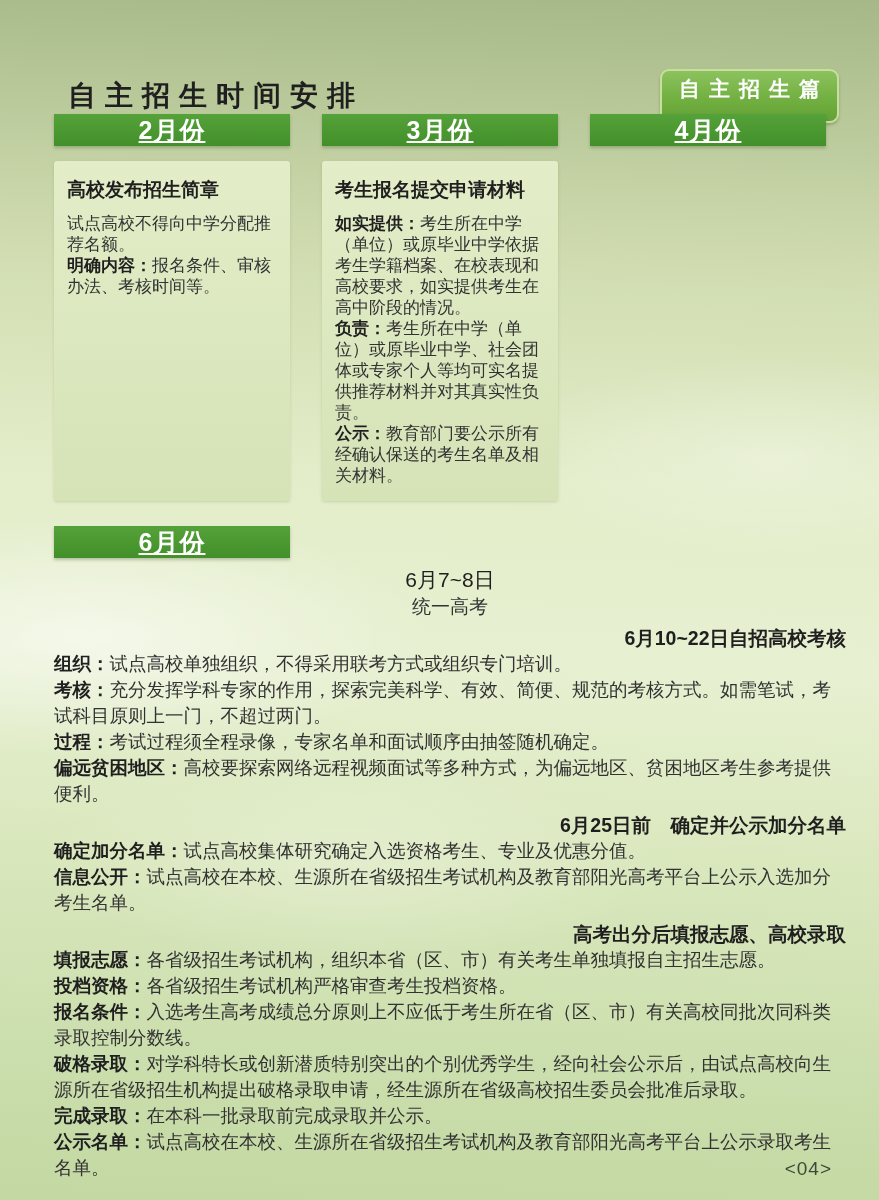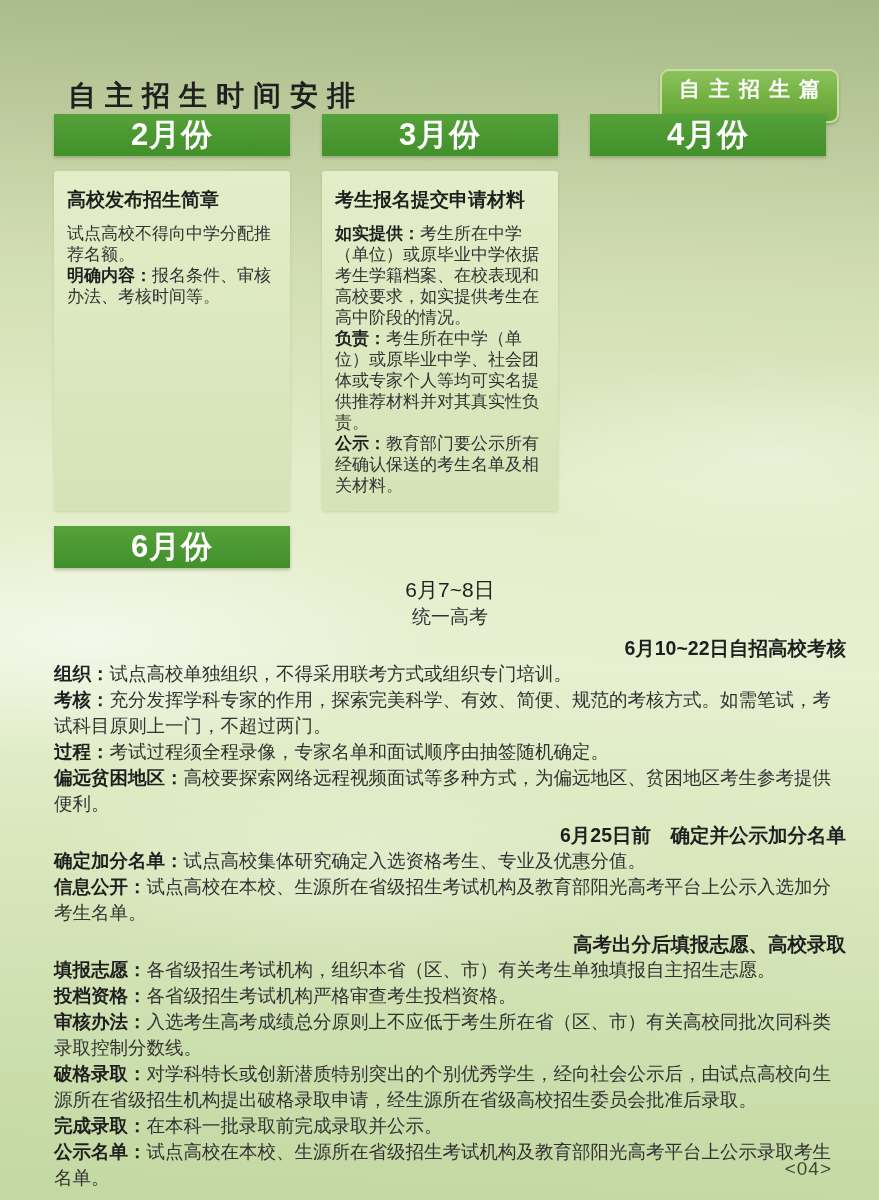--- a/index.html
+++ b/index.html
@@ -20,24 +20,24 @@
     color:#fff;font-weight:bold;font-size:21px;letter-spacing:9px;
     padding:4px 8px 18px 17px;white-space:nowrap;margin-top:40px;
   }
   .title{
     position:absolute;top:62px;left:53px;margin:15px;
     font-size:28px;font-weight:bold;color:#1f1f1f;letter-spacing:9px;white-space:nowrap;
   }
   .cards{position:absolute;top:114px;left:54px;display:flex;gap:32px;}
   .card{width:236px;display:flex;flex-direction:column;}
   .m-bar{
-    height:42px;background:linear-gradient(180deg,#55a13a,#42902a);
+    height:32px;background:linear-gradient(180deg,#55a13a,#42902a);
     box-shadow:0 2px 3px rgba(60,80,40,.30);
-    color:#fff;font-size:31px;font-weight:bold;letter-spacing:1px;
-    display:flex;align-items:center;justify-content:center;
+    color:#fff;font-size:25px;font-weight:bold;letter-spacing:1px;
+    display:flex;align-items:center;justify-content:center;text-decoration:underline;
   }
   .card-body{
     margin-top:15px;min-height:340px;box-sizing:border-box;padding:12px 13px;
     background:linear-gradient(180deg,#e3edc8,#d5e3b7);
     border-radius:3px;box-shadow:0 1px 3px rgba(90,110,60,.22);
     font-size:17px;line-height:21px;color:#323232;
   }
   .card-title{text-align:left;font-weight:bold;font-size:19px;color:#1f1f1f;margin:6px 0 13px;}
   .card-body p{margin:0;}
   .lead{font-weight:bold;color:#1f1f1f;}
@@ -99,21 +99,21 @@
     <p class="item"><span class="lead">过程：</span><span>考试过程须全程录像，专家名单和面试顺序由抽签随机确定。</span></p>
     <p class="item"><span class="lead">偏远贫困地区：</span><span>高校要探索网络远程视频面试等多种方式，为偏远地区、贫困地区考生参考提供便利。</span></p>
 
     <p class="jsec-h">6月25日前　确定并公示加分名单</p>
     <p class="item"><span class="lead">确定加分名单：</span><span>试点高校集体研究确定入选资格考生、专业及优惠分值。</span></p>
     <p class="item"><span class="lead">信息公开：</span><span>试点高校在本校、生源所在省级招生考试机构及教育部阳光高考平台上公示入选加分考生名单。</span></p>
 
     <p class="jsec-h">高考出分后填报志愿、高校录取</p>
     <p class="item"><span class="lead">填报志愿：</span><span>各省级招生考试机构，组织本省（区、市）有关考生单独填报自主招生志愿。</span></p>
     <p class="item"><span class="lead">投档资格：</span><span>各省级招生考试机构严格审查考生投档资格。</span></p>
-    <p class="item"><span class="lead">审核办法：</span><span>入选考生高考成绩总分原则上不应低于考生所在省（区、市）有关高校同批次同科类录取控制分数线。</span></p>
+    <p class="item"><span class="lead">报名条件：</span><span>入选考生高考成绩总分原则上不应低于考生所在省（区、市）有关高校同批次同科类录取控制分数线。</span></p>
     <p class="item"><span class="lead">破格录取：</span><span>对学科特长或创新潜质特别突出的个别优秀学生，经向社会公示后，由试点高校向生源所在省级招生机构提出破格录取申请，经生源所在省级高校招生委员会批准后录取。</span></p>
     <p class="item"><span class="lead">完成录取：</span><span>在本科一批录取前完成录取并公示。</span></p>
     <p class="item"><span class="lead">公示名单：</span><span>试点高校在本校、生源所在省级招生考试机构及教育部阳光高考平台上公示录取考生名单。</span></p>
   </div>
 
   <div class="page-num">&lt;04&gt;</div>
 
 </div>
 
 </body></html>

